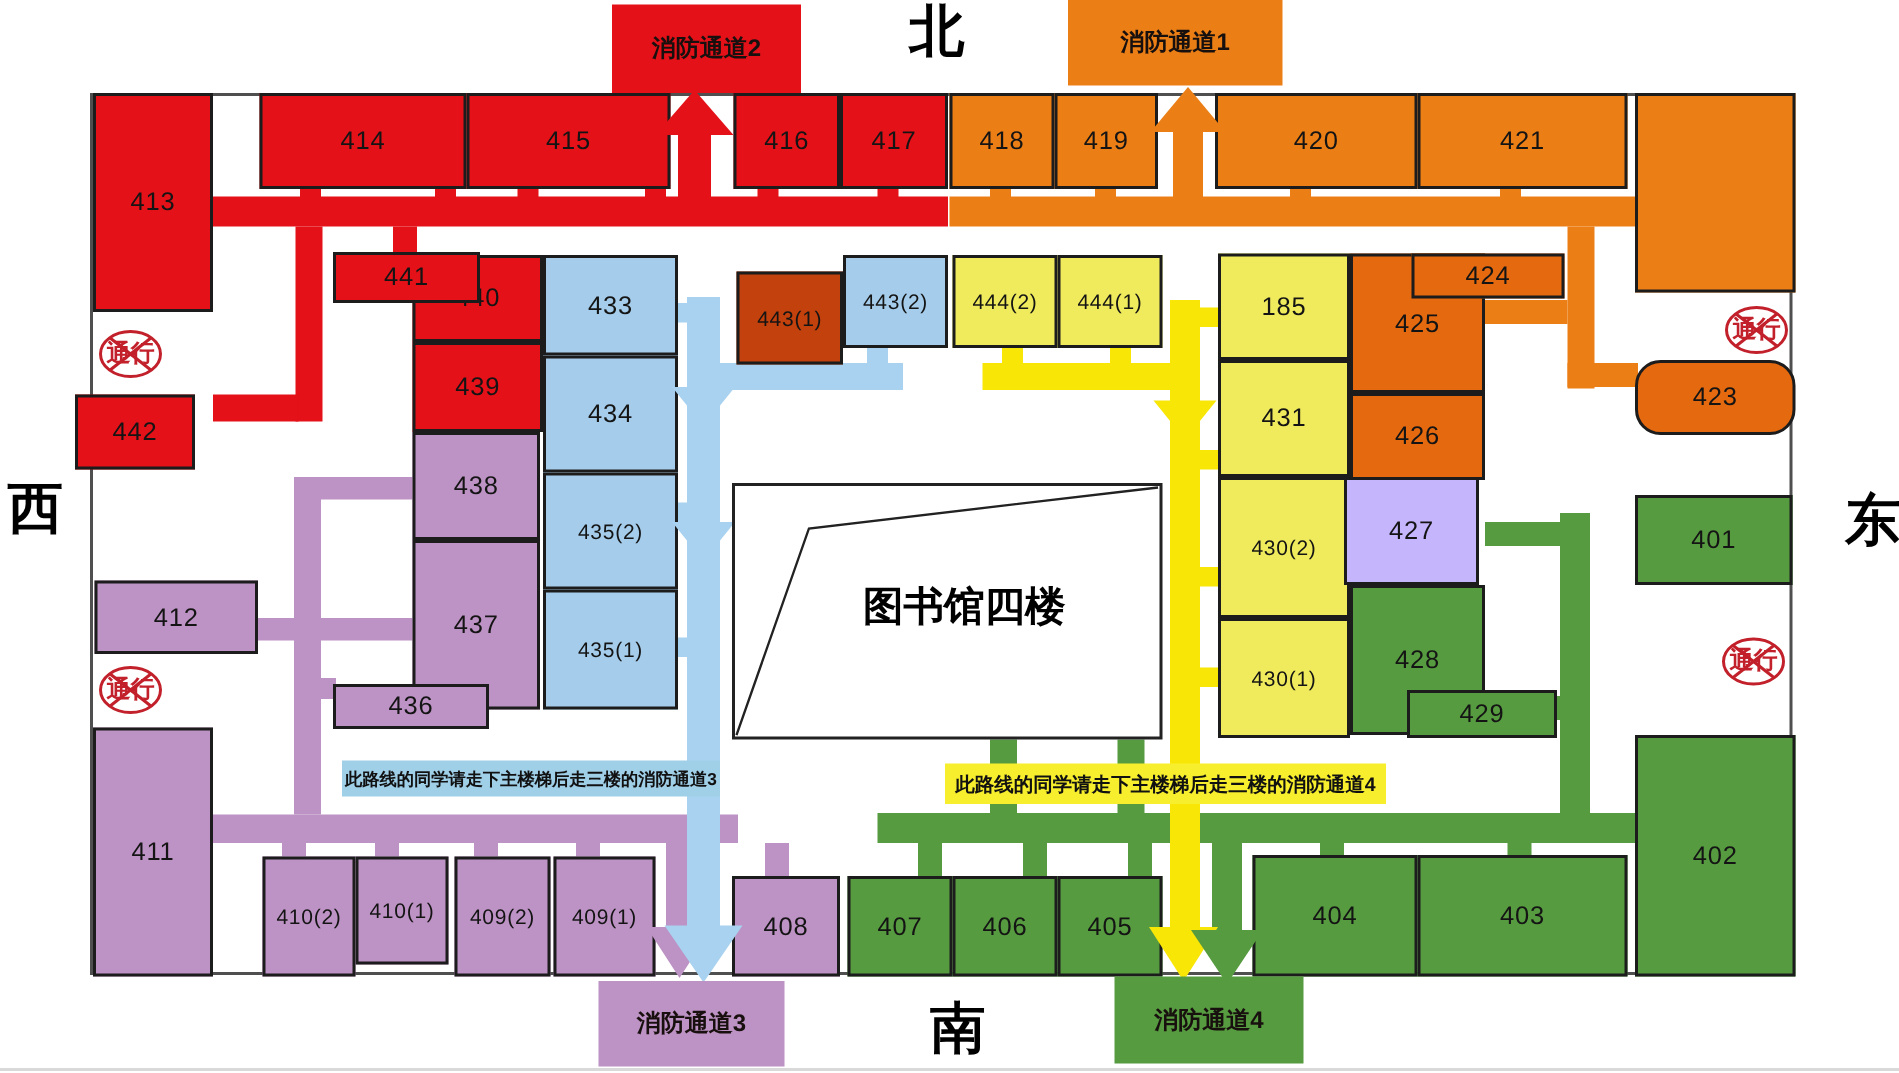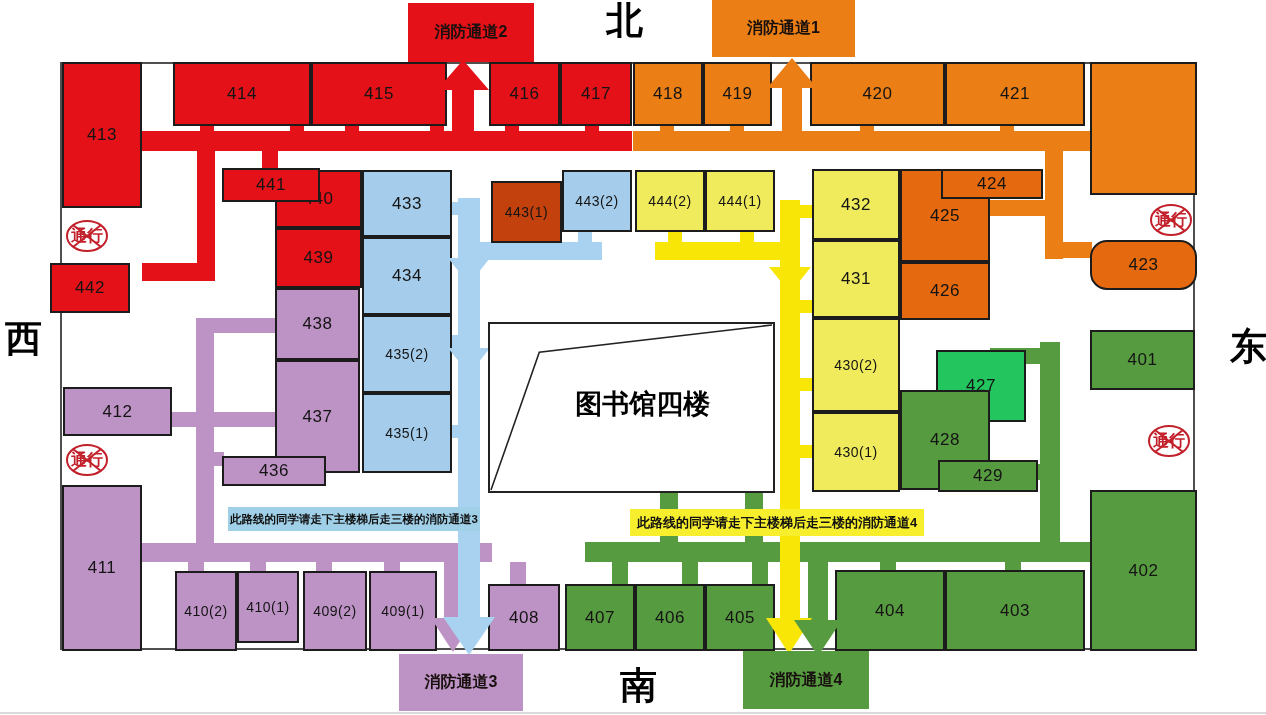--- a/index.html
+++ b/index.html
@@ -119,35 +119,35 @@
       <div class="room" style="left: 900px; top: 262px; width: 90px; height: 58px; background: rgb(229, 105, 15);">426</div>
       <div class="room" style="left: 1090px; top: 240px; width: 107px; height: 50px; background: rgb(229, 105, 15); border-radius: 17px;">423</div>
       <div class="room" style="left: 362px; top: 170px; width: 90px; height: 67px; background: rgb(165, 205, 235);">433</div>
       <div class="room" style="left: 362px; top: 237px; width: 90px; height: 78px; background: rgb(165, 205, 235);">434</div>
       <div class="room small" style="left: 362px; top: 315px; width: 90px; height: 78px; background: rgb(165, 205, 235);">435(2)</div>
       <div class="room small" style="left: 362px; top: 393px; width: 90px; height: 80px; background: rgb(165, 205, 235);">435(1)</div>
       <div class="room small" style="left: 491px; top: 170px; width: 71px; height: 62px; background: #c2410c; margin-top: 11px;">443(1)</div>
       <div class="room small" style="left: 562px; top: 170px; width: 70px; height: 62px; background: rgb(165, 205, 235);">443(2)</div>
       <div class="room small" style="left: 635px; top: 170px; width: 70px; height: 62px; background: rgb(240, 235, 92);">444(2)</div>
       <div class="room small" style="left: 705px; top: 170px; width: 70px; height: 62px; background: rgb(240, 235, 92);">444(1)</div>
-      <div class="room" style="left: 812px; top: 169px; width: 88px; height: 71px; background: rgb(240, 235, 92);">432</div>
+      <div class="room" style="left: 812px; top: 169px; width: 88px; height: 71px; background: rgb(240, 235, 92);">185</div>
       <div class="room" style="left: 812px; top: 240px; width: 88px; height: 78px; background: rgb(240, 235, 92);">431</div>
       <div class="room small" style="left: 812px; top: 318px; width: 88px; height: 94px; background: rgb(240, 235, 92);">430(2)</div>
       <div class="room small" style="left: 812px; top: 412px; width: 88px; height: 80px; background: rgb(240, 235, 92);">430(1)</div>
       <div class="room" style="left: 275px; top: 288px; width: 85px; height: 72px; background: rgb(189, 146, 196);">438</div>
       <div class="room" style="left: 275px; top: 360px; width: 85px; height: 113px; background: rgb(189, 146, 196);">437</div>
       <div class="room" style="left: 222px; top: 456px; width: 104px; height: 30px; background: rgb(189, 146, 196);">436</div>
       <div class="room" style="left: 63px; top: 387px; width: 109px; height: 49px; background: rgb(189, 146, 196);">412</div>
       <div class="room" style="left: 62px; top: 485px; width: 80px; height: 166px; background: rgb(189, 146, 196);">411</div>
       <div class="room small" style="left: 175px; top: 571px; width: 62px; height: 80px; background: rgb(189, 146, 196);">410(2)</div>
       <div class="room small" style="left: 237px; top: 571px; width: 62px; height: 72px; background: rgb(189, 146, 196);">410(1)</div>
       <div class="room small" style="left: 303px; top: 571px; width: 64px; height: 80px; background: rgb(189, 146, 196);">409(2)</div>
       <div class="room small" style="left: 369px; top: 571px; width: 68px; height: 80px; background: rgb(189, 146, 196);">409(1)</div>
       <div class="room" style="left: 488px; top: 584px; width: 72px; height: 67px; background: rgb(189, 146, 196);">408</div>
-      <div class="room" style="left: 936px; top: 318px; width: 90px; height: 72px; background: #22c55e; margin-top: 32px;">427</div>
+      <div class="room" style="left: 896px; top: 318px; width: 90px; height: 72px; background: #c4b5fd;">427</div>
       <div class="room" style="left: 900px; top: 390px; width: 90px; height: 100px; background: rgb(87, 155, 64);">428</div>
       <div class="room" style="left: 938px; top: 460px; width: 100px; height: 32px; background: rgb(87, 155, 64);">429</div>
       <div class="room" style="left: 1090px; top: 330px; width: 105px; height: 60px; background: rgb(87, 155, 64);">401</div>
       <div class="room" style="left: 1090px; top: 490px; width: 107px; height: 161px; background: rgb(87, 155, 64);">402</div>
       <div class="room" style="left: 835px; top: 570px; width: 110px; height: 81px; background: rgb(87, 155, 64);">404</div>
       <div class="room" style="left: 945px; top: 570px; width: 140px; height: 81px; background: rgb(87, 155, 64);">403</div>
       <div class="room" style="left: 565px; top: 584px; width: 70px; height: 67px; background: rgb(87, 155, 64);">407</div>
       <div class="room" style="left: 635px; top: 584px; width: 70px; height: 67px; background: rgb(87, 155, 64);">406</div>
       <div class="room" style="left: 705px; top: 584px; width: 70px; height: 67px; background: rgb(87, 155, 64);">405</div>
     </div>

